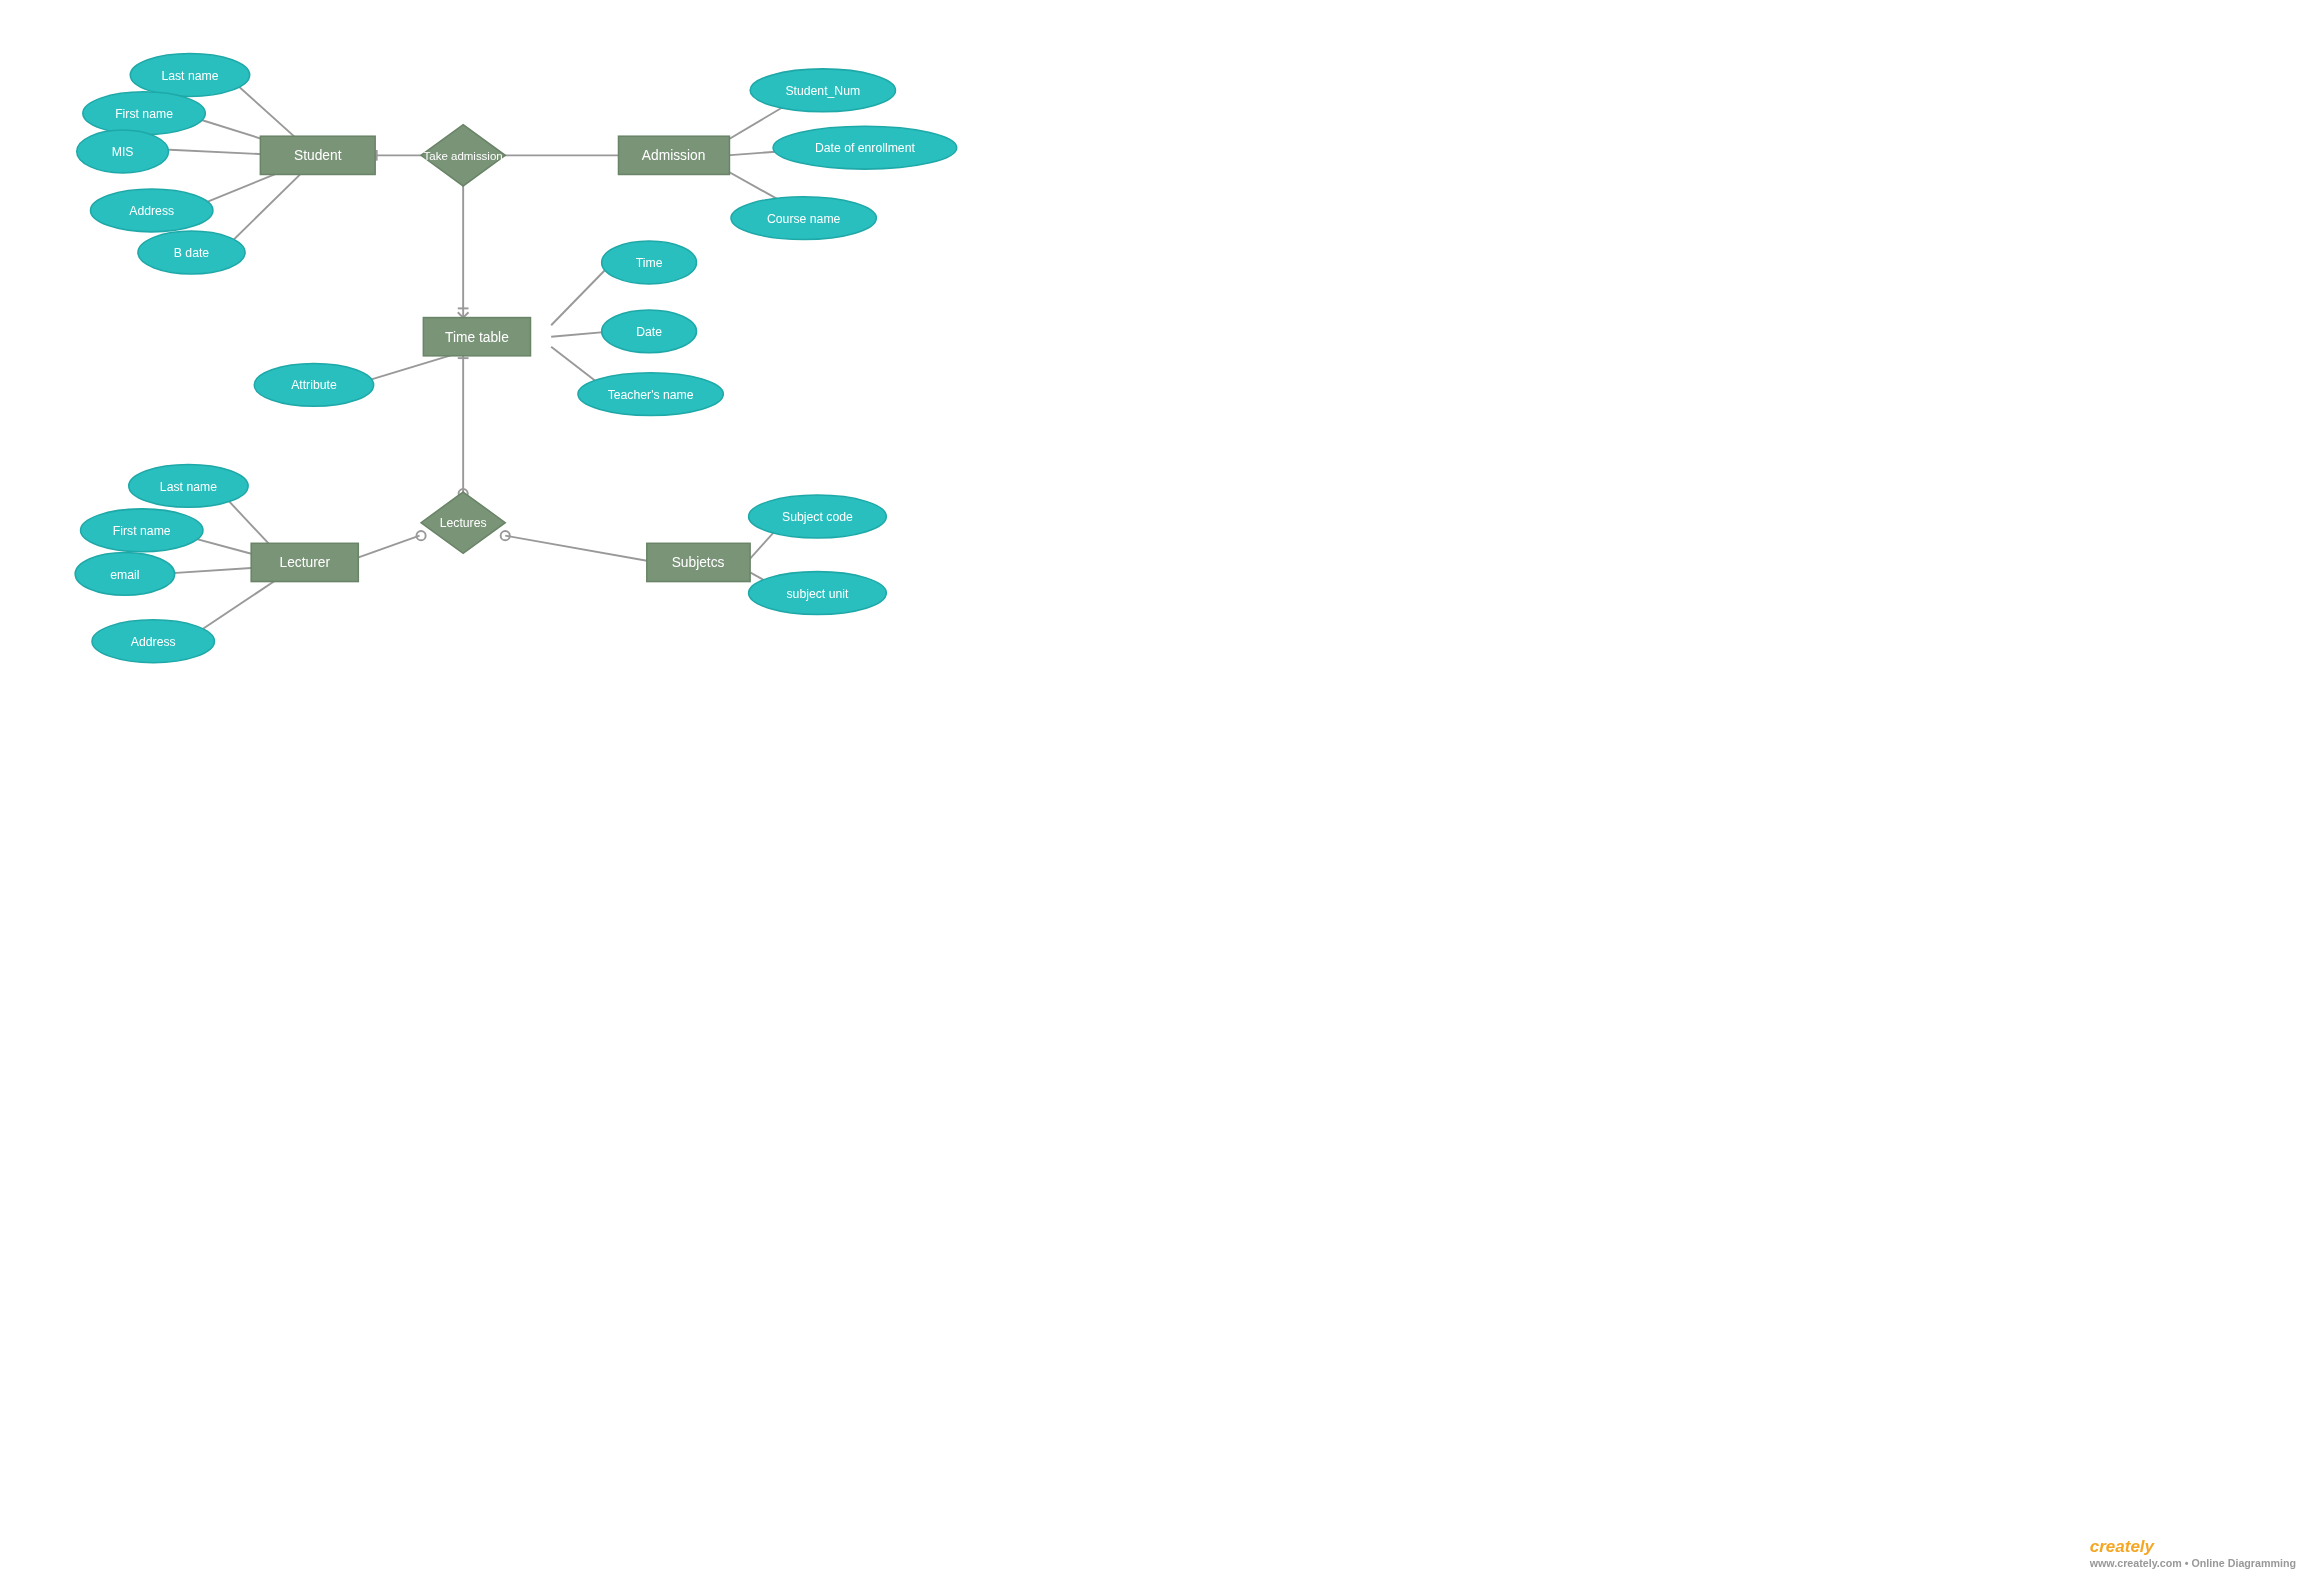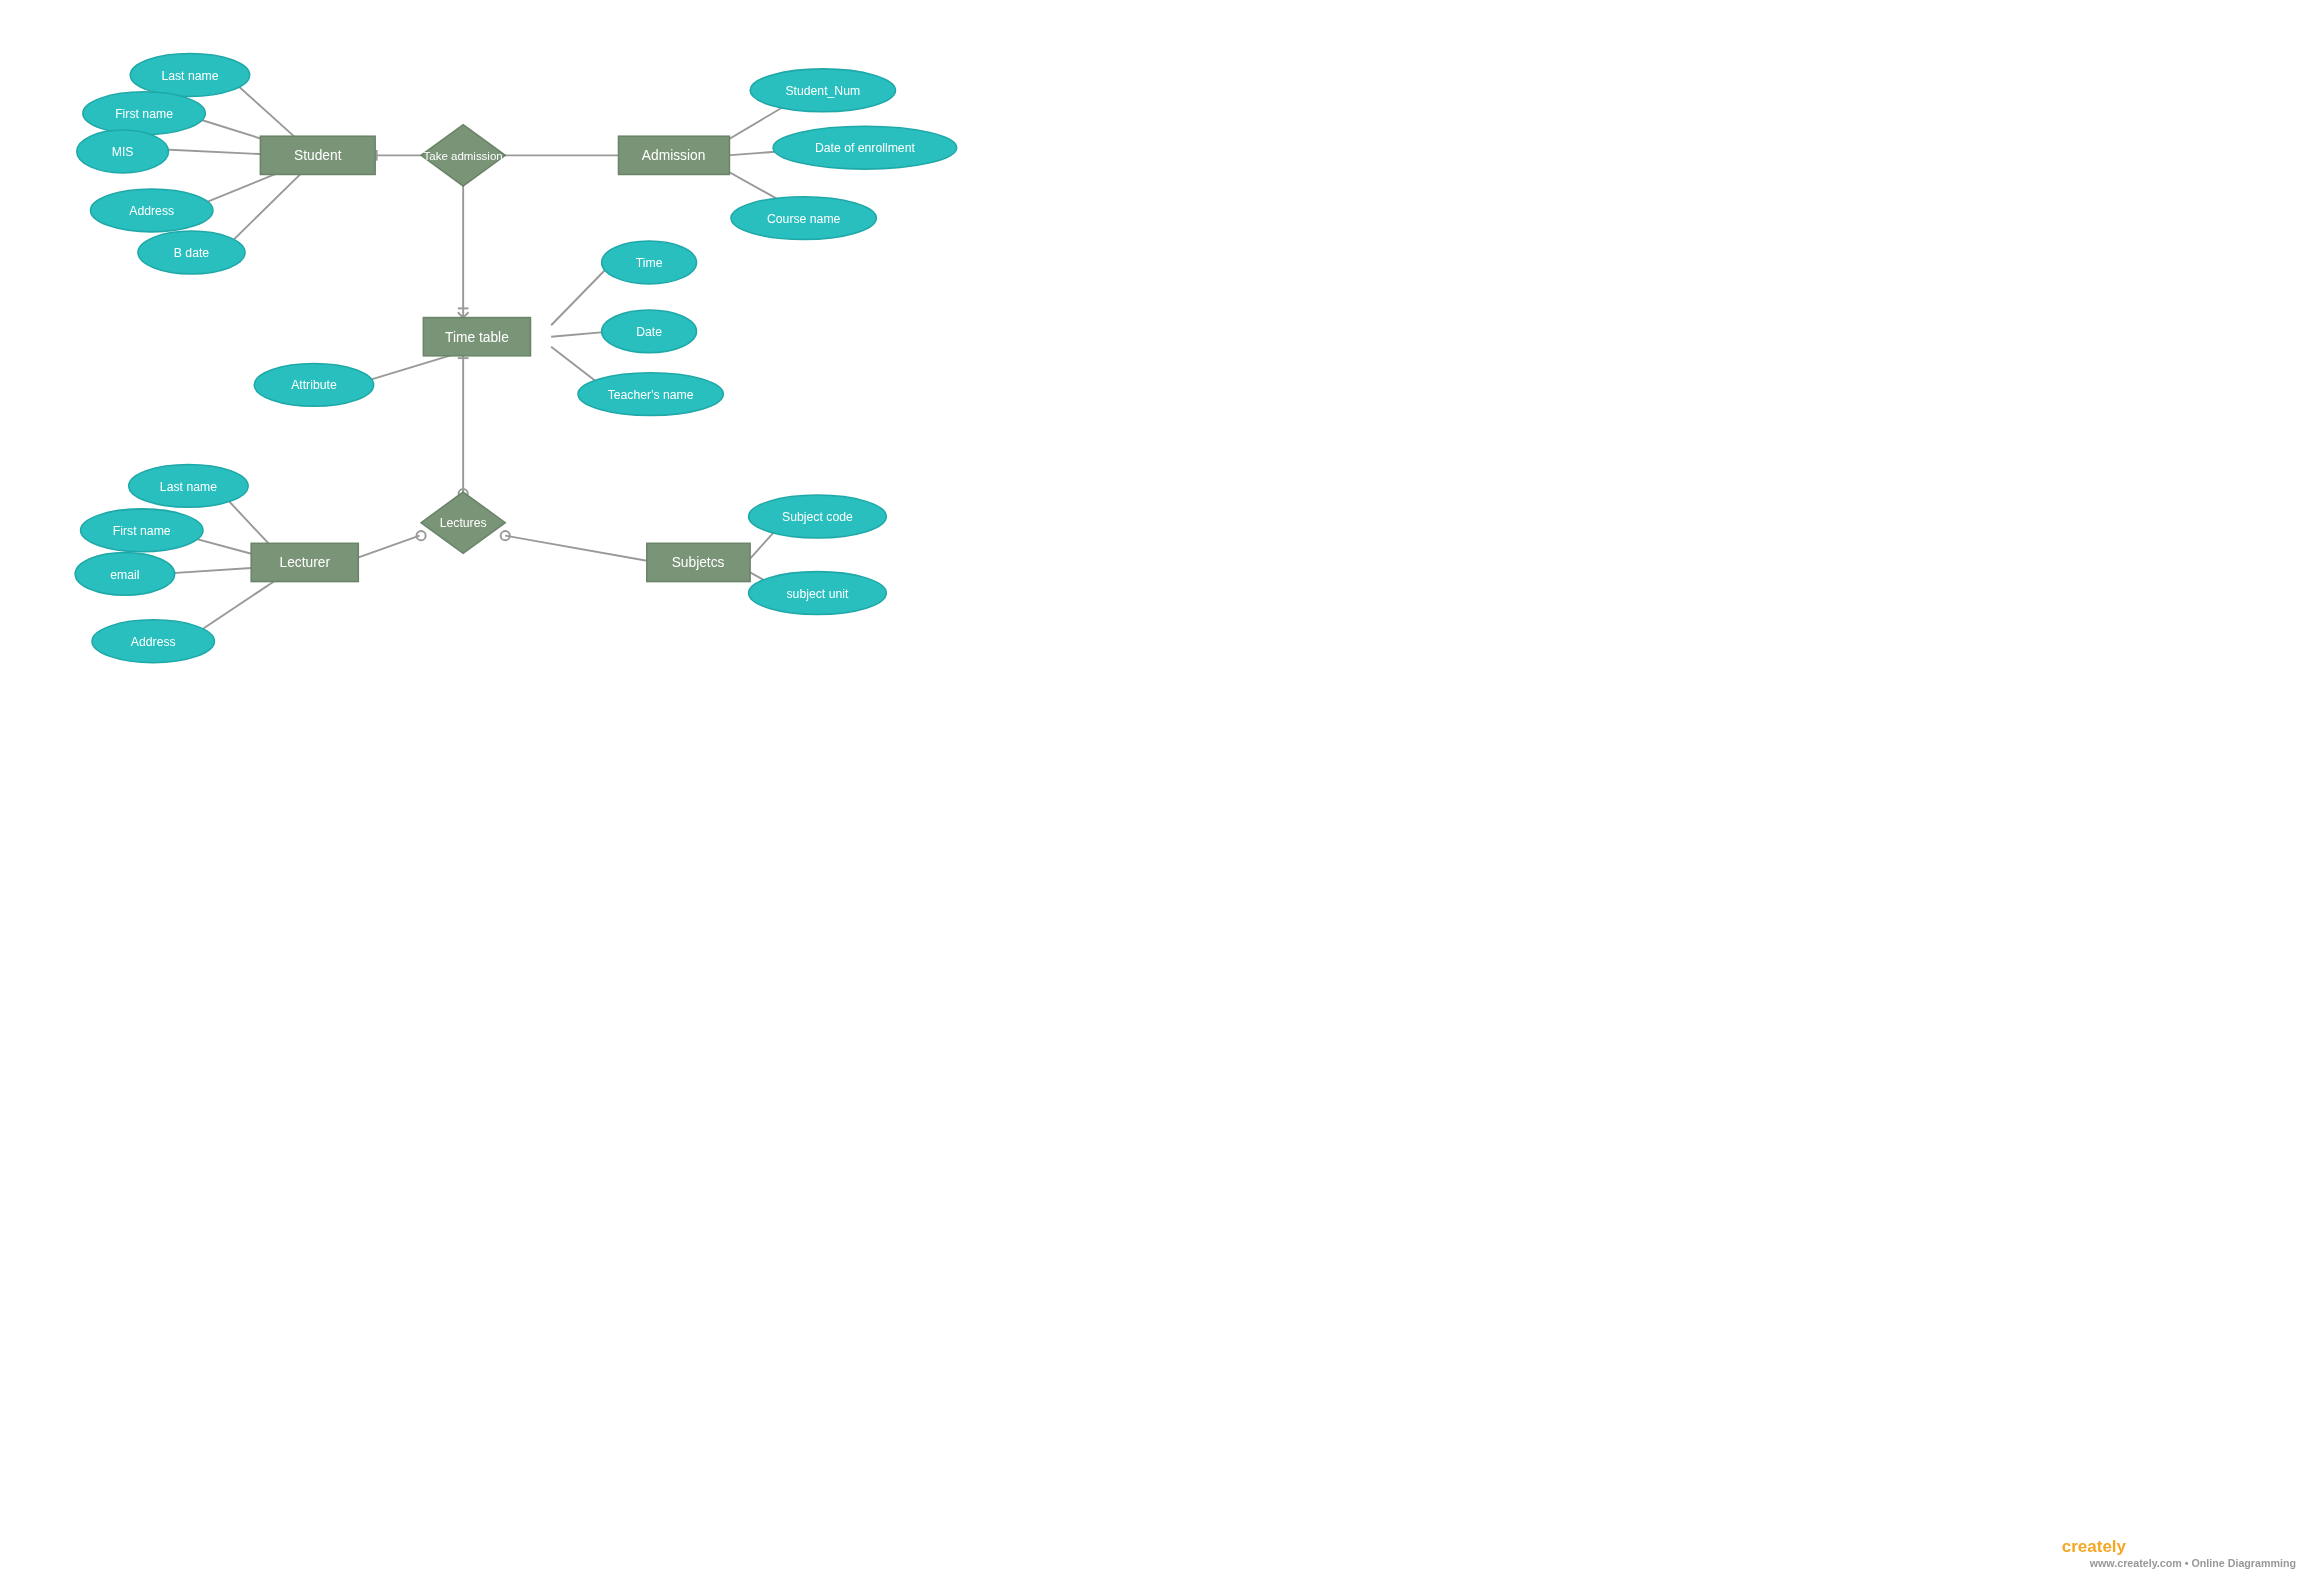--- a/index.html
+++ b/index.html
@@ -20,26 +20,26 @@
     .watermark {
       position: absolute;
       bottom: 15.3px;
       right: 23px;
       font-size: 17px;
       color: #333;
       font-weight: bold;
     }
     .watermark span {
       color: #f5a623;
+      font-style: italic;
     }
     .watermark-sub {
       font-size: 10.7px;
       color: #999;
       text-align: left;
-      margin-left: 28px;
     }
   </style>
 </head>
 <body>
 
 <svg id="diagram" viewBox="0 0 3030 2070" width="2319" height="1584">
   <defs>
     <marker id="arrow-end" markerWidth="6" markerHeight="6" refX="3" refY="3" orient="auto">
       <path d="M0,0 L6,3 L0,6 Z" fill="#888"></path>
     </marker>

